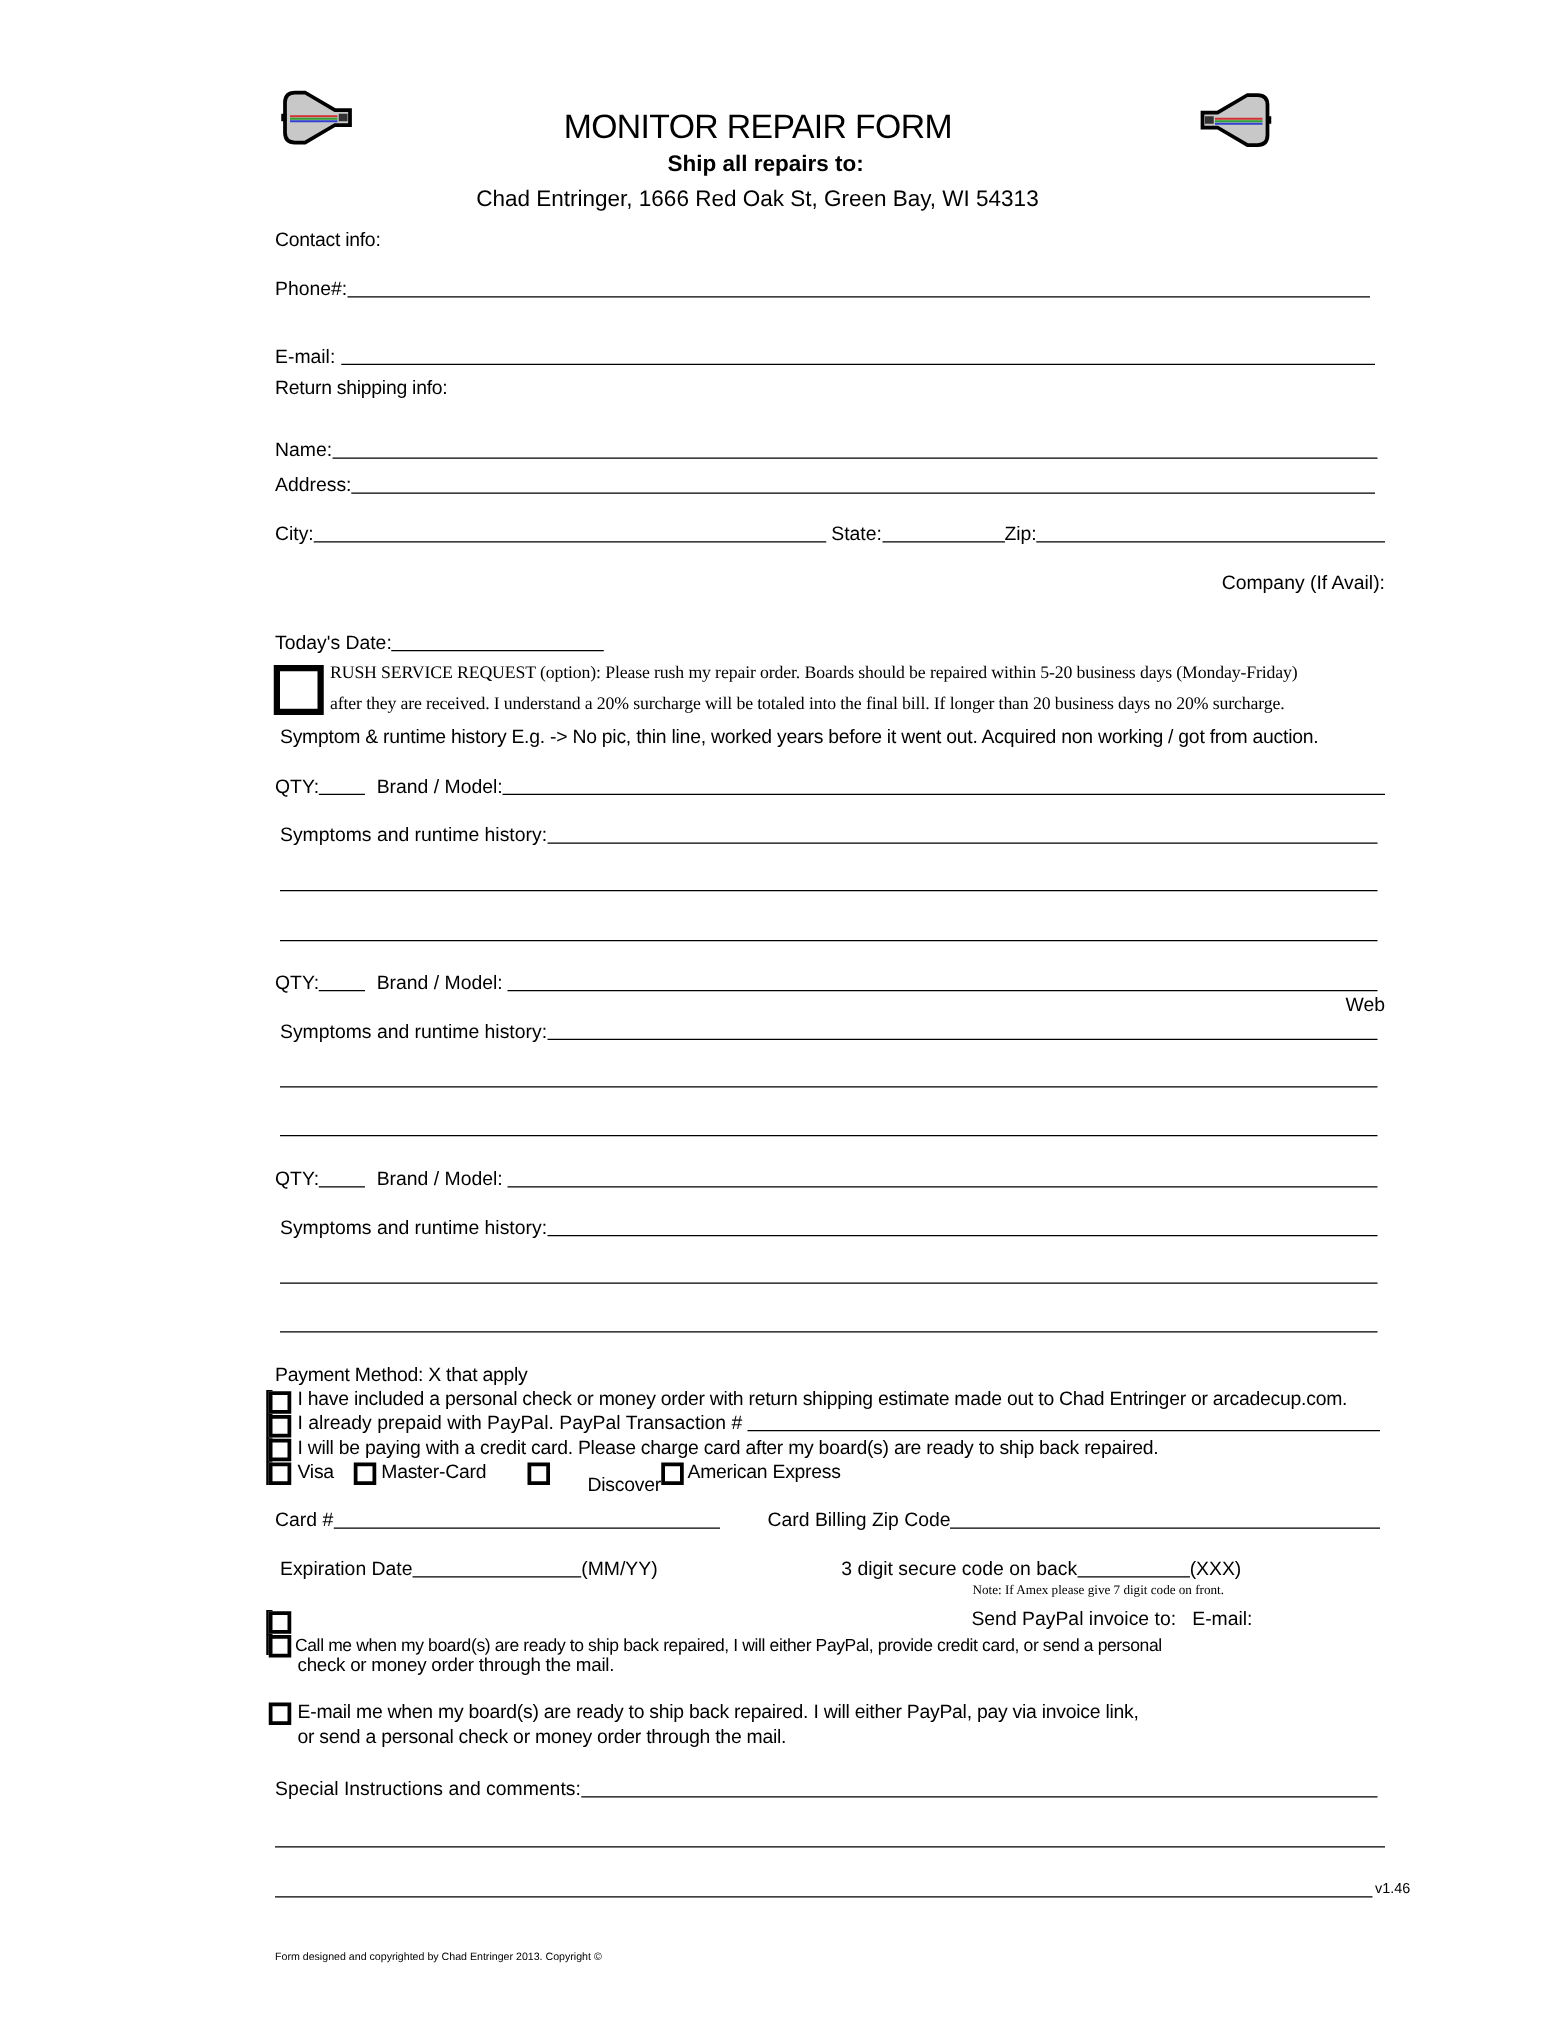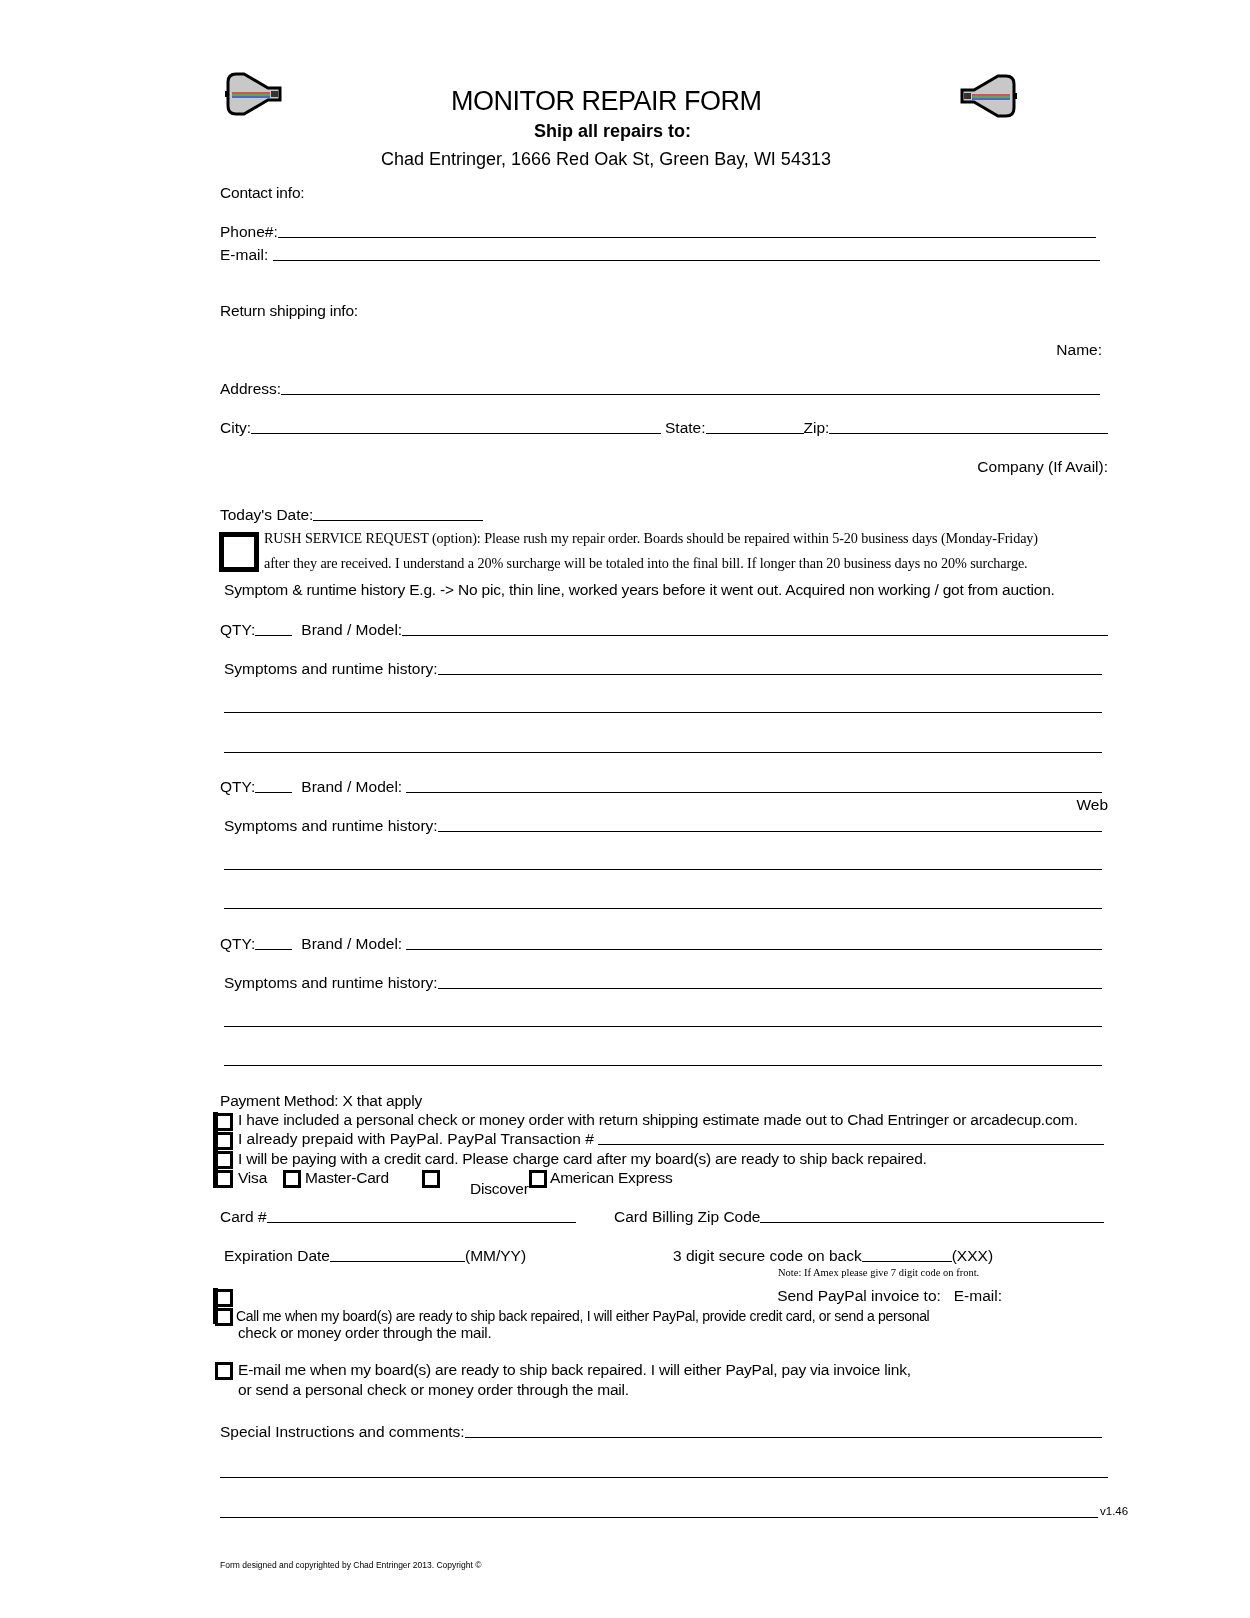--- a/index.html
+++ b/index.html
@@ -42,27 +42,27 @@
 <div class="abs title" style="left:451px;top:86px;">MONITOR REPAIR FORM</div>
 <div class="abs sub" style="left:534px;top:121px;font-weight:bold;">Ship all repairs to:</div>
 <div class="abs sub" style="left:381px;top:149px;">Chad Entringer, 1666 Red Oak St,  Green Bay, WI 54313</div>
 
 <div class="abs txt" style="left:220px;top:184px;">Contact info:</div>
 
 <div class="row" style="top:223px;width:876px;">
   <span>Phone#:</span>
   <span class="fill"></span>
 </div>
-<div class="row" style="top:246px;width:880px;">
+<div class="row" style="top:277px;width:880px;">
   <span style="white-space:pre;">E-mail: </span>
   <span class="fill"></span>
 </div>
 
 <div class="abs txt" style="left:220px;top:302px;">Return shipping info:</div>
-<div class="row" style="top:341px;width:882px;flex-direction:column;">
+<div class="row" style="top:352px;width:882px;">
   <span>Name:</span>
   <span class="fill"></span>
 </div>
 <div class="row" style="top:380px;width:880px;">
   <span>Address:</span>
   <span class="fill"></span>
 </div>
 <div class="row" style="top:419px;width:888px;">
   <span>City:</span>
   <span class="fill" style="flex:0 0 410px;"></span>

